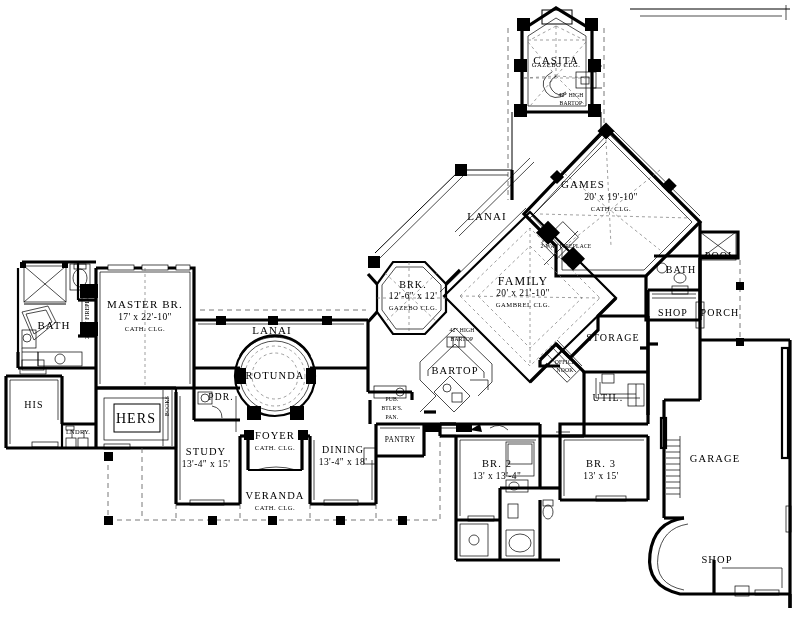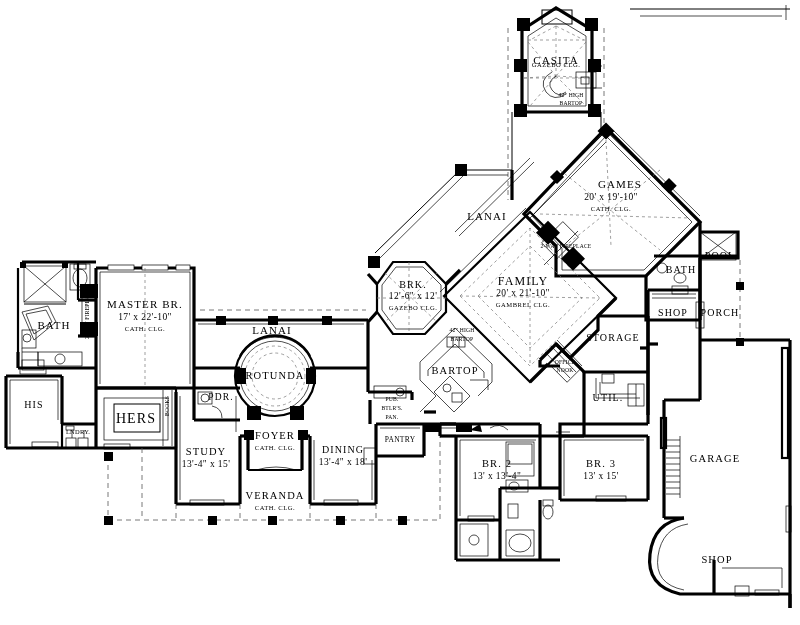--- a/index.html
+++ b/index.html
@@ -479,21 +479,21 @@
       <path class="w" d="M560,436 L560,424 L584,424"></path>
     </g>
 
   </svg>
 
   <div class="lbl ctr rname" style="left:556px;top:53px;margin-top:8px;">CASITA</div>
   <div class="lbl ctr rclg" style="left:556px;top:65px;">GAZEBO CLG.</div>
   <div class="lbl ctr tiny" style="left:571px;top:96px;">42" HIGH</div>
   <div class="lbl ctr tiny" style="left:571px;top:104px;">BARTOP</div>
 
-  <div class="lbl ctr rname" style="left:614px;top:185px;padding-left:12px;">GAMES</div>
+  <div class="lbl ctr rname" style="left:577px;top:185px;padding-left:12px;">GAMES</div>
   <div class="lbl ctr rdim" style="left:611px;top:198px;">20' x 19'-10"</div>
   <div class="lbl ctr rclg" style="left:611px;top:209px;">CATH. CLG.</div>
 
   <div class="lbl ctr rname" style="left:487px;top:217px;">LANAI</div>
 
   <div class="lbl ctr rname big" style="left:523px;top:281px;">FAMILY</div>
   <div class="lbl ctr rdim" style="left:523px;top:294px;">20' x 21'-10"</div>
   <div class="lbl ctr rclg" style="left:523px;top:305px;">GAMBREL CLG.</div>
 
   <div class="lbl ctr tiny rot45" style="left:566px;top:247px;">2-WAY FIREPLACE</div>

